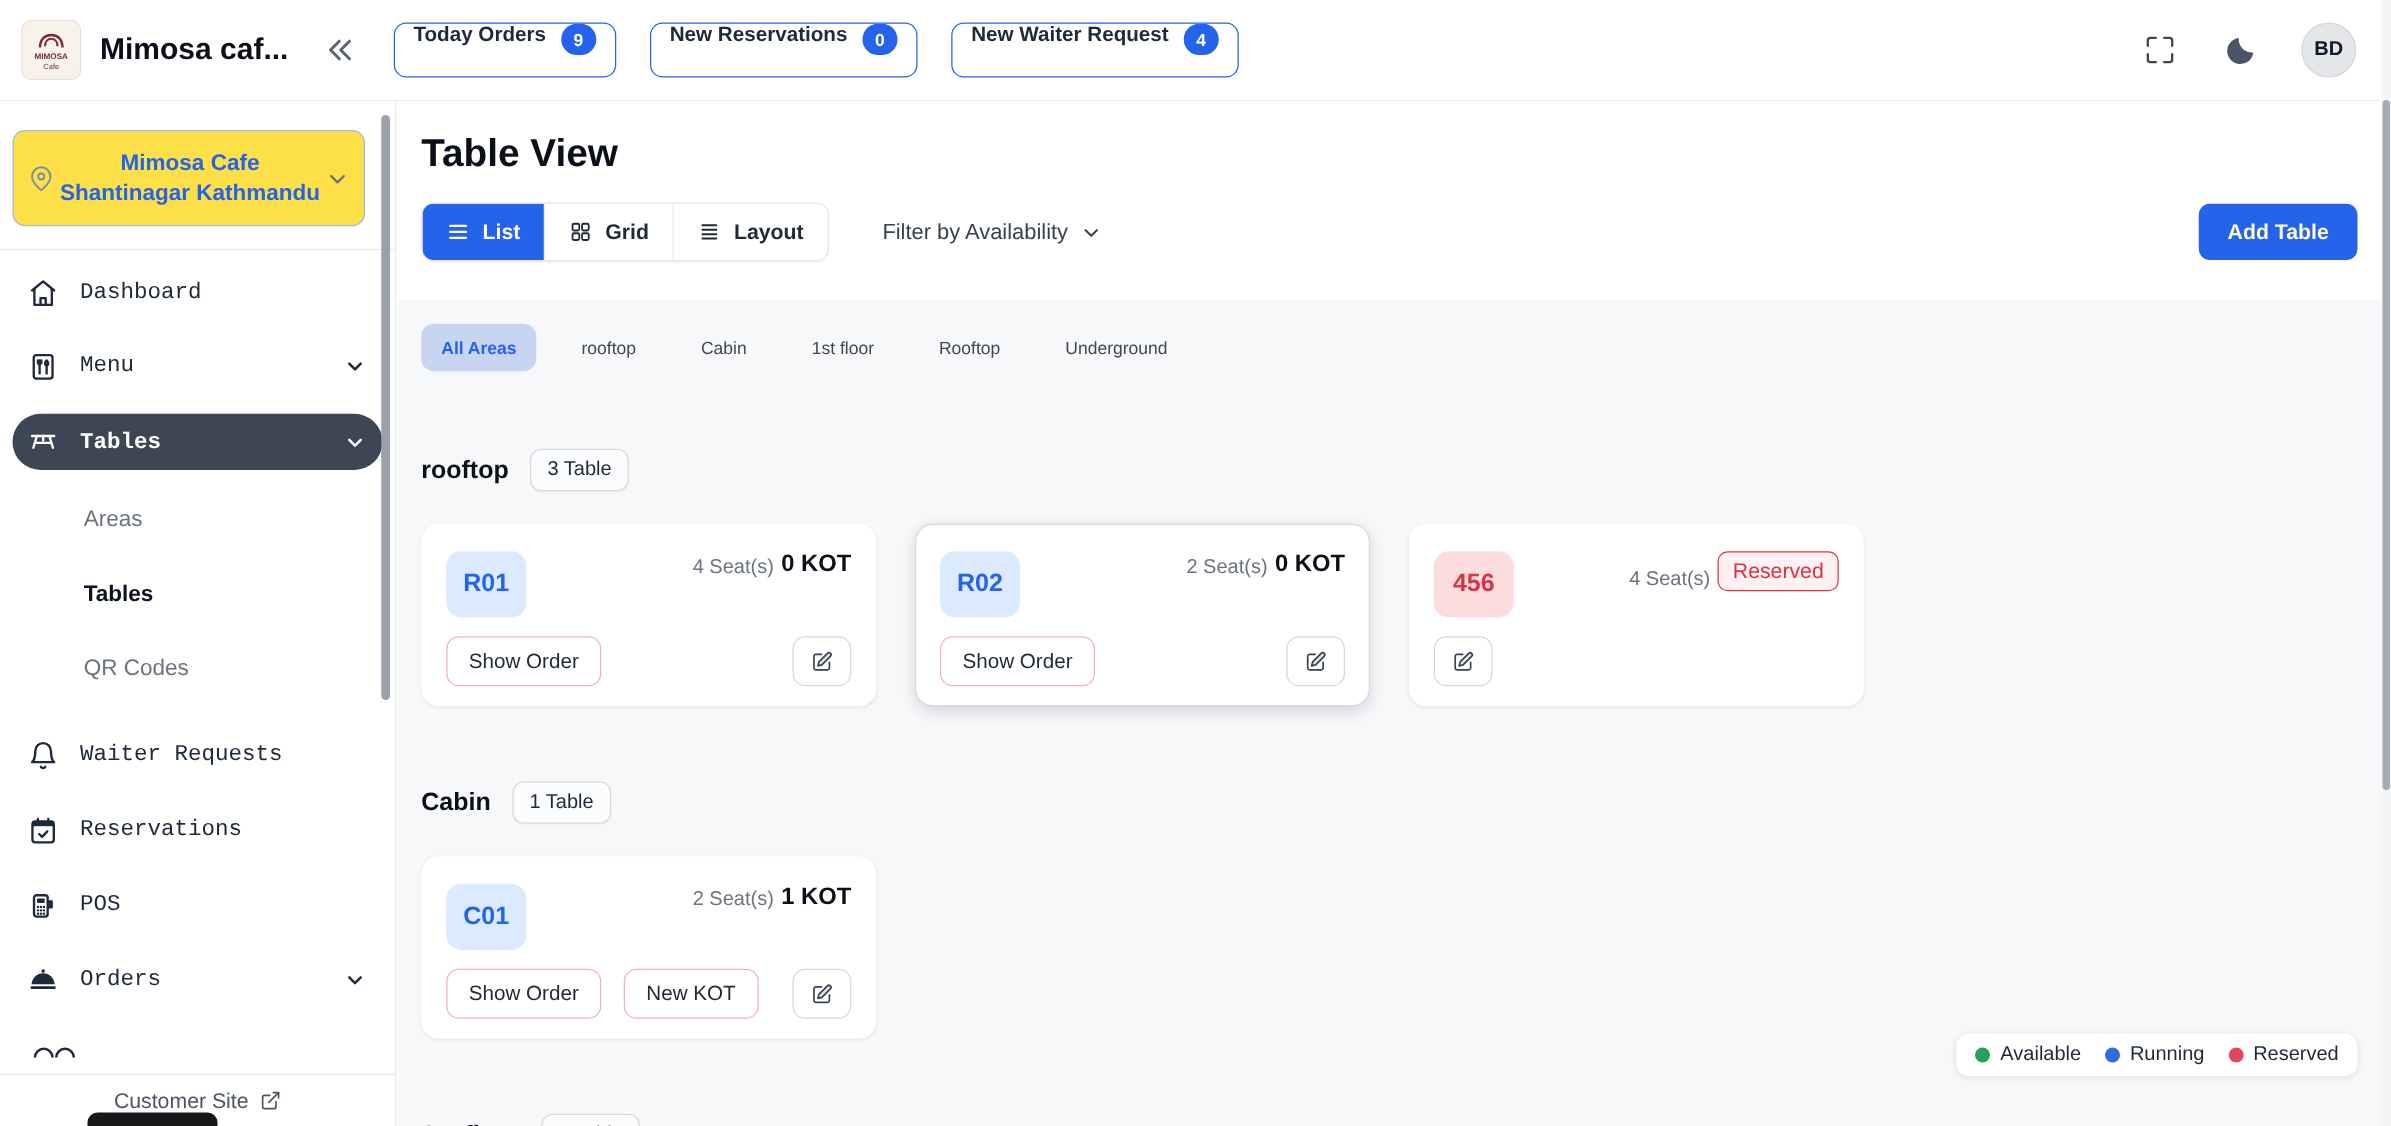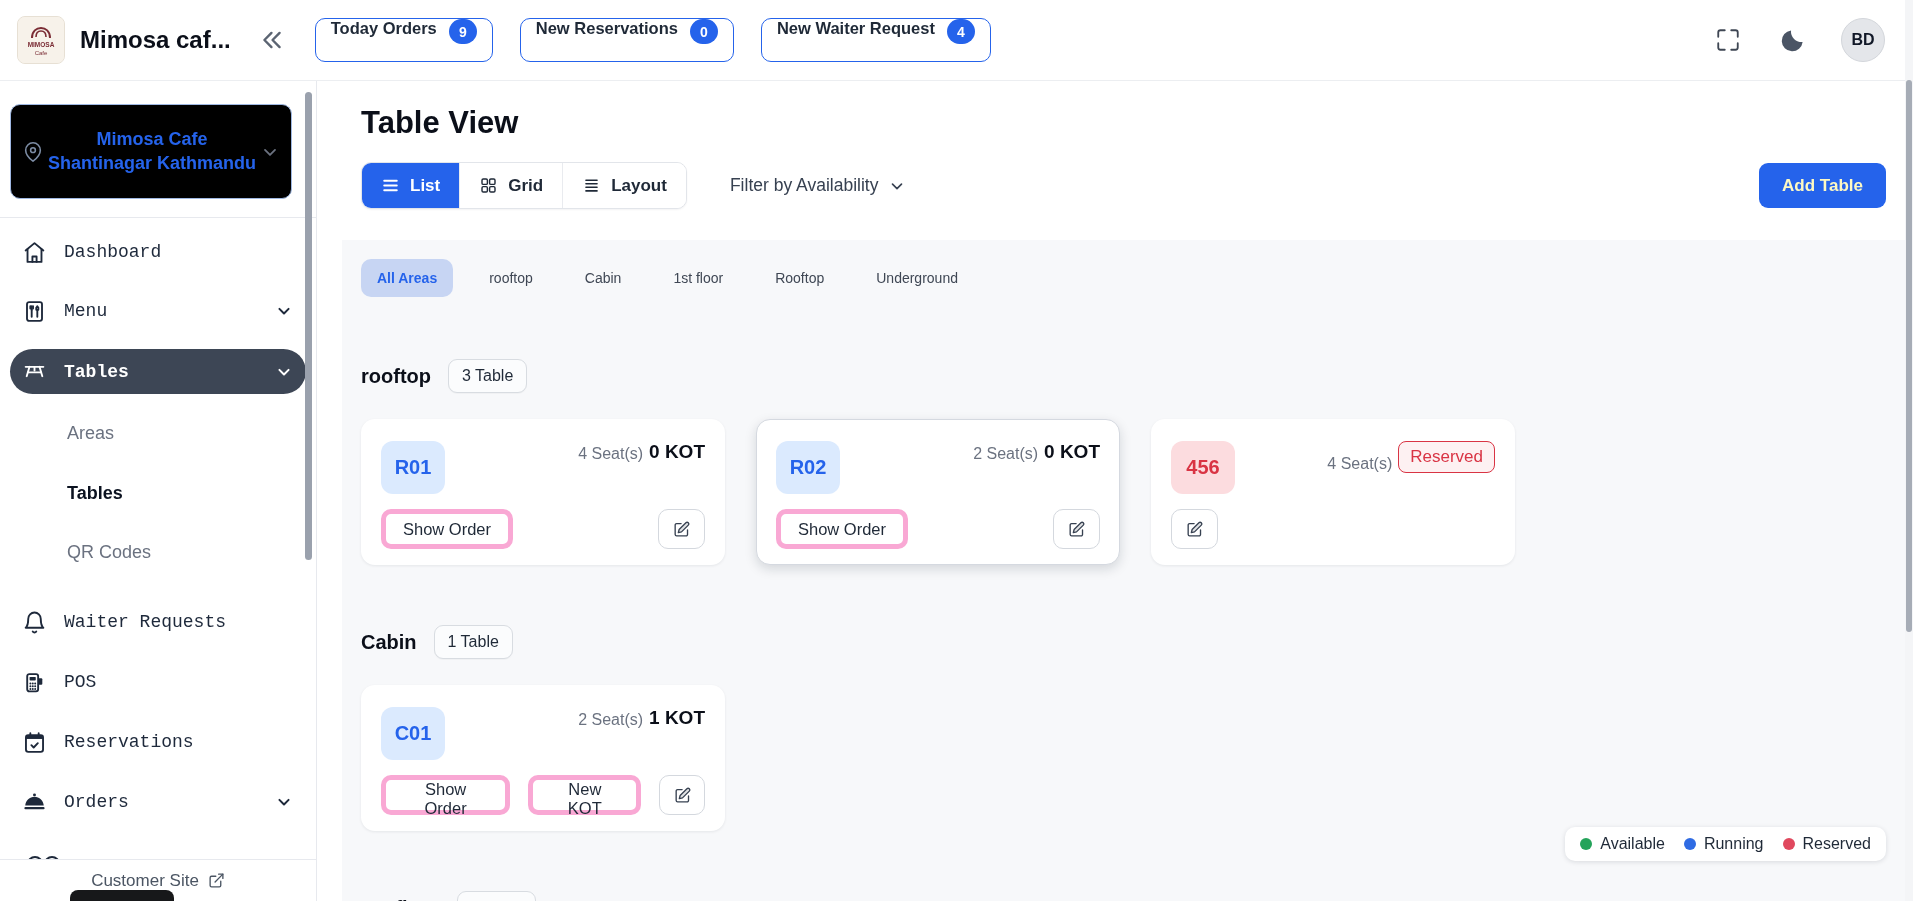--- a/index.html
+++ b/index.html
@@ -23,21 +23,21 @@
   .topbar-right{margin-left:auto;margin-right:28px;display:flex;align-items:center;gap:34px;}
   .icon-btn{border:none;background:none;padding:0;width:30px;height:30px;display:flex;
             align-items:center;justify-content:center;color:#3f4754;}
   .avatar{width:44px;height:44px;border-radius:50%;background:#e4e6ea;border:1px solid #d3d6db;
           display:flex;align-items:center;justify-content:center;font-size:16px;font-weight:600;color:#111827;}
 
   
   .sidebar{position:absolute;top:80px;left:0;width:317px;bottom:0;background:#fff;
            border-right:1px solid #e7e9ee;box-sizing:border-box;z-index:5;}
   .sidebar-scroll{position:absolute;left:0;right:0;top:0;bottom:41px;padding:0 10px;overflow:hidden;}
-  .store-selector{margin-top:24px;height:95px;border:1.4px solid #9fb8e2;border-radius:10px;background:#000000;
+  .store-selector{margin-top:24px;height:77px;border:1.4px solid #9fb8e2;border-radius:10px;background:#fde047;
                   display:flex;align-items:center;padding:0 11px;gap:4px;box-sizing:border-box;}
   .store-text{flex:1;text-align:center;color:#2563eb;font-weight:600;font-size:18px;line-height:1.32;}
   .pin-ic{width:22px;height:22px;color:#7d8da5;flex:none;}
   .sel-chev{width:20px;height:20px;color:#6b7280;flex:none;}
   .sidebar-divider{height:1px;background:#e7e9ee;margin:18px -10px 0;}
   .nav-item{display:flex;align-items:center;gap:17px;height:40px;padding:0 12px;font-size:18px;
             color:#1e293b;font-weight:500;border-radius:12px;font-family:Liberation Mono, monospace;}
   .nav-item .ic{width:25px;height:25px;flex:none;}
   .nav-chevron{margin-left:auto;width:20px;height:20px;}
   .nav-item.active{background:#3d4655;color:#fff;font-weight:700;height:45px;border-radius:24px;}
@@ -46,21 +46,21 @@
   .sub-item.active{color:#0b1220;font-weight:700;}
   .mt14{margin-top:14px}.mt18{margin-top:18px}.mt19{margin-top:19px}.mt20{margin-top:20px}
   .mt28{margin-top:28px}.mt37{margin-top:37px}.mt38{margin-top:38px}.mt39{margin-top:39px}
   .partial-people{margin-top:30px;margin-left:12px;width:44px;height:12px;overflow:hidden;color:#1e293b;}
   .sidebar-footer{position:absolute;left:0;right:0;bottom:0;height:41px;border-top:1px solid #e7e9ee;
                   background:#fff;display:flex;align-items:center;justify-content:center;gap:9px;
                   color:#4b5563;font-size:17px;}
   .sidebar-thumb{position:absolute;right:4px;top:12px;width:7px;height:468px;background:#9aa1ad;border-radius:4px;}
 
   
-  .main{position:absolute;left:318px;top:80px;right:8px;bottom:0;background:#fff;overflow:hidden;margin-left:24px;}
+  .main{position:absolute;left:318px;top:80px;right:8px;bottom:0;background:#fff;overflow:hidden;}
   .main-header{padding:24px 19px 0;}
   .page-title{margin:0;font-size:31px;font-weight:700;color:#0b0f19;line-height:38px;}
   .controls-row{margin-top:20px;display:flex;align-items:center;}
   .seg-control{display:flex;border:1px solid #e2e5ea;border-radius:10px;background:#fff;overflow:hidden;
                height:45px;box-shadow:0 1px 2px rgba(16,24,40,.05);}
   .seg{display:flex;align-items:center;justify-content:center;gap:10px;padding:0 19px;font-size:17px;
        font-weight:600;color:#1f2937;background:#fff;border:none;border-right:1px solid #e9ebef;}
   .seg:last-child{border-right:none;}
   .seg .ic{width:19px;height:19px;}
   .seg.active{background:#2563eb;color:#fff;}
@@ -88,21 +88,21 @@
   .table-code{min-width:64px;height:53px;border-radius:12px;display:flex;align-items:center;justify-content:center;
               font-size:20px;font-weight:700;padding:0 10px;box-sizing:border-box;}
   .code-blue{background:#dbeafe;color:#2563eb;}
   .code-red{background:#fcdcdf;color:#d93444;}
   .card-meta{display:flex;flex-direction:row;align-items:flex-end;gap:6px;}
   .seats{font-size:16px;color:#6b7280;}
   .kot{font-size:19px;font-weight:700;color:#0b0f19;}
   .reserved-badge{border:1.5px solid #d93444;color:#d93444;background:#fdf1f2;border-radius:8px;
                   padding:5px 11px;font-size:17px;}
   .card-actions{margin-top:auto;display:flex;gap:18px;align-items:center;}
-  .action-btn{height:40px;padding:0 17px;border:5px solid #f9a8d4;border-radius:10px;background:#fff;
+  .action-btn{height:40px;padding:0 17px;border:1px solid #f9a8d4;border-radius:10px;background:#fff;
               font-size:16.5px;font-weight:500;color:#1f2937;}
   .edit-btn{width:47px;height:40px;border:1px solid #d4d8de;border-radius:10px;background:#fff;
             display:flex;align-items:center;justify-content:center;color:#374151;padding:0;}
   .edit-btn .ic{width:19px;height:19px;}
   .push-right{margin-left:auto;}
 
   .legend{position:absolute;right:19px;bottom:40px;background:#fff;border-radius:10px;padding:8px 15px;
           display:flex;gap:19px;align-items:center;box-shadow:0 1px 5px rgba(16,24,40,.13);z-index:4;}
   .legend-item{display:flex;align-items:center;gap:8px;font-size:16px;color:#1f2937;}
   .legend-dot{width:12px;height:12px;border-radius:50%;flex:none;}
@@ -248,38 +248,38 @@
               <svg viewBox="0 0 24 24" fill="none" stroke="currentColor" stroke-width="1.8" stroke-linecap="round" stroke-linejoin="round">
                 <path d="M18 8.4a6 6 0 0 0-12 0c0 7-2.5 8.6-2.5 8.6h17S18 15.4 18 8.4"></path>
                 <path d="M10.3 20.6a2 2 0 0 0 3.4 0"></path>
               </svg>
             </span>
             <span>Waiter Requests</span>
           </div>
           <div class="nav-item mt20">
             <span class="ic" style="width: 25px; height: 25px;">
               <svg viewBox="0 0 24 24" fill="none" stroke="currentColor" stroke-width="1.8" stroke-linecap="round" stroke-linejoin="round">
+                <rect x="3.8" y="5" width="16.4" height="16" rx="2.2"></rect>
+                <path d="M8 3v3.4M16 3v3.4"></path>
+                <rect x="3.8" y="5" width="16.4" height="3.6" fill="currentColor" stroke="none"></rect>
+                <path d="m9 14.6 2.2 2.2 4-4.2"></path>
+              </svg>
+            </span>
+            <span>Reservations</span>
+          </div>
+          <div class="nav-item mt20">
+            <span class="ic" style="width: 25px; height: 25px;">
+              <svg viewBox="0 0 24 24" fill="none" stroke="currentColor" stroke-width="1.8" stroke-linecap="round" stroke-linejoin="round">
                 <rect x="5" y="4" width="10.5" height="16.5" rx="2"></rect>
                 <rect x="7.3" y="6.6" width="5.9" height="3.4" rx=".7" fill="currentColor" stroke="none"></rect>
                 <path d="M8 13h.1M10.3 13h.1M12.6 13h.1M8 15.6h.1M10.3 15.6h.1M12.6 15.6h.1M8 18.2h.1M10.3 18.2h.1M12.6 18.2h.1"></path>
                 <rect x="15.5" y="7.8" width="4" height="6.4" rx="1" fill="currentColor" stroke="none"></rect>
               </svg>
             </span>
             <span>POS</span>
-          </div>
-          <div class="nav-item mt20">
-            <span class="ic" style="width: 25px; height: 25px;">
-              <svg viewBox="0 0 24 24" fill="none" stroke="currentColor" stroke-width="1.8" stroke-linecap="round" stroke-linejoin="round">
-                <rect x="3.8" y="5" width="16.4" height="16" rx="2.2"></rect>
-                <path d="M8 3v3.4M16 3v3.4"></path>
-                <rect x="3.8" y="5" width="16.4" height="3.6" fill="currentColor" stroke="none"></rect>
-                <path d="m9 14.6 2.2 2.2 4-4.2"></path>
-              </svg>
-            </span>
-            <span>Reservations</span>
           </div>
           <div class="nav-item mt20">
             <span class="ic" style="width: 25px; height: 25px;">
               <svg viewBox="0 0 24 24" fill="currentColor">
                 <path d="M12 6.4c-4.7 0-8.4 3.5-8.9 8.4h17.8c-.5-4.9-4.2-8.4-8.9-8.4z"></path>
                 <circle cx="12" cy="4.7" r="1.4"></circle>
                 <rect x="2.3" y="16.4" width="19.4" height="2" rx="1"></rect>
               </svg>
             </span>
             <span>Orders</span>

